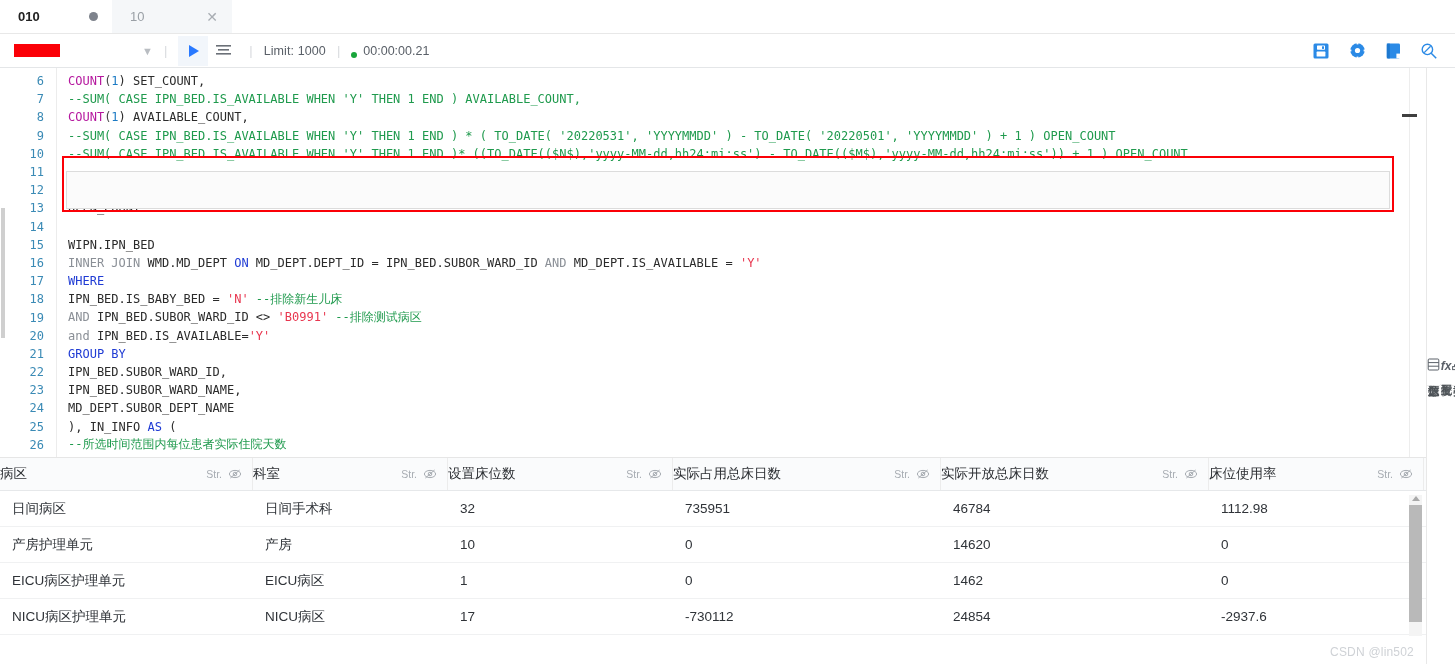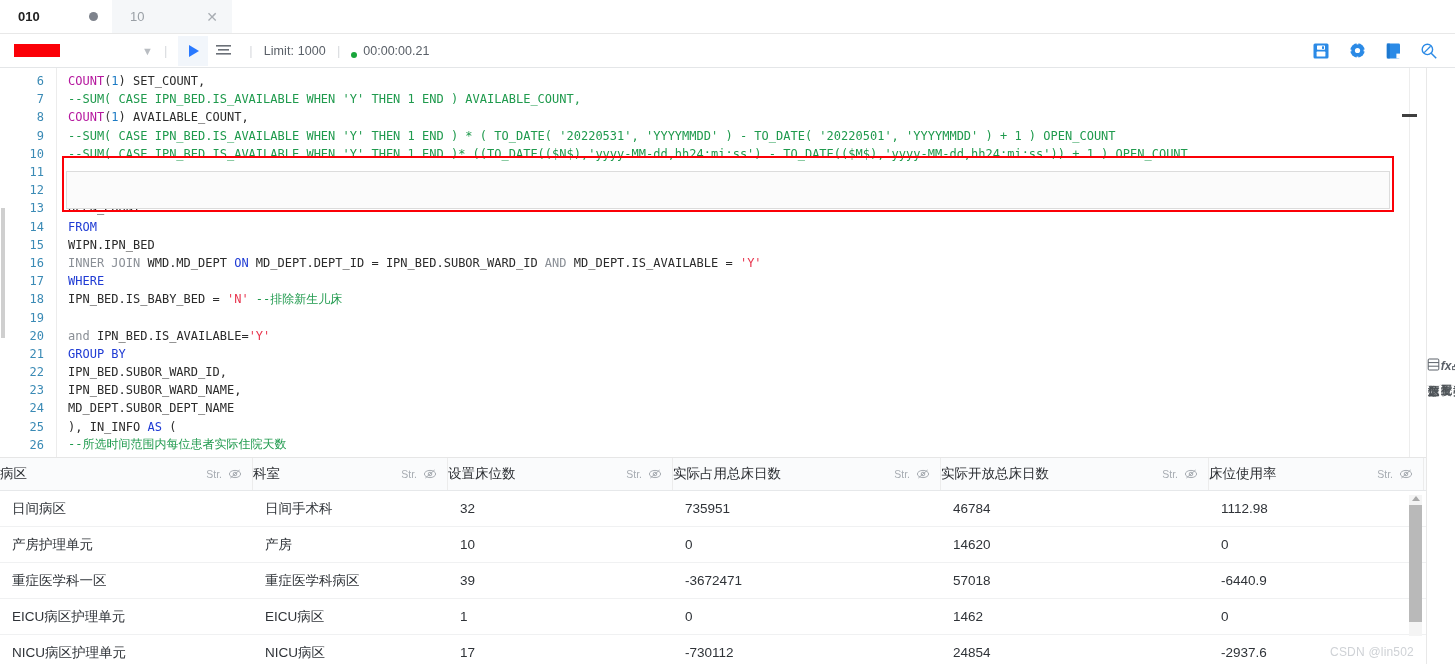--- a/index.html
+++ b/index.html
@@ -263,26 +263,26 @@
           <div class="hl-box"></div>
           <div class="code-lines" id="code-lines">
               <div class="cline"><div class="gutter">6</div><div class="codetxt"><span class="fn">COUNT</span><span class="op">(</span><span class="num">1</span><span class="pl">) SET_COUNT,</span></div></div>
               <div class="cline"><div class="gutter">7</div><div class="codetxt"><span class="cmt">--SUM( CASE IPN_BED.IS_AVAILABLE WHEN 'Y' THEN 1 END ) AVAILABLE_COUNT,</span></div></div>
               <div class="cline"><div class="gutter">8</div><div class="codetxt"><span class="fn">COUNT</span><span class="op">(</span><span class="num">1</span><span class="pl">) AVAILABLE_COUNT,</span></div></div>
               <div class="cline"><div class="gutter">9</div><div class="codetxt"><span class="cmt">--SUM( CASE IPN_BED.IS_AVAILABLE WHEN 'Y' THEN 1 END ) * ( TO_DATE( '20220531', 'YYYYMMDD' ) - TO_DATE( '20220501', 'YYYYMMDD' ) + 1 ) OPEN_COUNT</span></div></div>
               <div class="cline"><div class="gutter">10</div><div class="codetxt"><span class="cmt">--SUM( CASE IPN_BED.IS_AVAILABLE WHEN 'Y' THEN 1 END )* ((TO_DATE(($N$),'yyyy-MM-dd,hh24:mi:ss') - TO_DATE(($M$),'yyyy-MM-dd,hh24:mi:ss')) + 1 ) OPEN_COUNT</span></div></div>
               <div class="cline"><div class="gutter">11</div><div class="codetxt"></div></div>
               <div class="cline"><div class="gutter">12</div><div class="codetxt"><span class="fn">COUNT</span><span class="op">(</span><span class="num">1</span><span class="pl">)*(TO_DATE(($N$),</span><span class="str">'yyyy-MM-dd , hh24:mi:ss'</span><span class="pl">) - TO_DATE(($M$),</span><span class="str">'yyyy-MM-dd , hh24:mi:ss '</span><span class="pl">)+1  )</span></div></div>
               <div class="cline"><div class="gutter">13</div><div class="codetxt"><span class="pl">OPEN_COUNT</span></div></div>
-              <div class="cline"><div class="gutter">14</div><div class="codetxt"><span class="kw2">FROM</span></div></div>
+              <div class="cline"><div class="gutter">14</div></div>
               <div class="cline"><div class="gutter">15</div><div class="codetxt"><span class="pl">WIPN.IPN_BED</span></div></div>
               <div class="cline"><div class="gutter">16</div><div class="codetxt"><span class="dim">INNER JOIN</span><span class="pl"> WMD.MD_DEPT </span><span class="kw2">ON</span><span class="pl"> MD_DEPT.DEPT_ID = IPN_BED.SUBOR_WARD_ID </span><span class="dim">AND</span><span class="pl"> MD_DEPT.IS_AVAILABLE = </span><span class="str">'Y'</span></div></div>
               <div class="cline"><div class="gutter">17</div><div class="codetxt"><span class="kw2">WHERE</span></div></div>
               <div class="cline"><div class="gutter">18</div><div class="codetxt"><span class="pl">IPN_BED.IS_BABY_BED = </span><span class="str">'N'</span><span class="cmt"> --排除新生儿床</span></div></div>
-              <div class="cline"><div class="gutter">19</div></div>
+              <div class="cline"><div class="gutter">19</div><div class="codetxt"><span class="dim">AND</span><span class="pl"> IPN_BED.SUBOR_WARD_ID &lt;&gt; </span><span class="str">'B0991'</span><span class="cmt"> --排除测试病区</span></div></div>
               <div class="cline"><div class="gutter">20</div><div class="codetxt"><span class="dim">and</span><span class="pl"> IPN_BED.IS_AVAILABLE=</span><span class="str">'Y'</span></div></div>
               <div class="cline"><div class="gutter">21</div><div class="codetxt"><span class="kw2">GROUP BY</span></div></div>
               <div class="cline"><div class="gutter">22</div><div class="codetxt"><span class="pl">IPN_BED.SUBOR_WARD_ID,</span></div></div>
               <div class="cline"><div class="gutter">23</div><div class="codetxt"><span class="pl">IPN_BED.SUBOR_WARD_NAME,</span></div></div>
               <div class="cline"><div class="gutter">24</div><div class="codetxt"><span class="pl">MD_DEPT.SUBOR_DEPT_NAME</span></div></div>
               <div class="cline"><div class="gutter">25</div><div class="codetxt"><span class="pl">), IN_INFO </span><span class="kw2">AS</span><span class="pl"> (</span></div></div>
               <div class="cline"><div class="gutter">26</div><div class="codetxt"><span class="cmt">--所选时间范围内每位患者实际住院天数</span></div></div>
               <div class="cline"><div class="gutter">27</div><div class="codetxt"><span class="kw2">select</span><span class="pl"> b.CURR_WARD_ID,b.CURR_WARD_NAME,b.CURR_DEPT_NAME,</span><span class="kw">CASE</span><span class="pl"> b.USED_COUNT </span><span class="kw2">WHEN</span><span class="pl"> </span><span class="num">0</span><span class="pl"> </span><span class="kw2">THEN</span><span class="pl"> </span><span class="num">1</span><span class="pl"> </span><span class="kw2">ELSE</span><span class="pl"> b.USED_COUNT </span><span class="kw2">END</span><span class="pl"> </span><span class="dim">as</span><span class="pl"> USED_COUNT</span></div></div>
             </div>
         </div>
@@ -368,28 +368,20 @@
               <div class="td c4">46784</div>
               <div class="td c5">1112.98</div>
             </div>
             <div class="trow">
               <div class="td c0">产房护理单元</div>
               <div class="td c1">产房</div>
               <div class="td c2">10</div>
               <div class="td c3">0</div>
               <div class="td c4">14620</div>
               <div class="td c5">0</div>
-            </div>
-            <div class="trow">
-              <div class="td c0">重症医学科一区</div>
-              <div class="td c1">重症医学科病区</div>
-              <div class="td c2">39</div>
-              <div class="td c3">-3672471</div>
-              <div class="td c4">57018</div>
-              <div class="td c5">-6440.9</div>
             </div>
             <div class="trow">
               <div class="td c0">EICU病区护理单元</div>
               <div class="td c1">EICU病区</div>
               <div class="td c2">1</div>
               <div class="td c3">0</div>
               <div class="td c4">1462</div>
               <div class="td c5">0</div>
             </div>
             <div class="trow">

